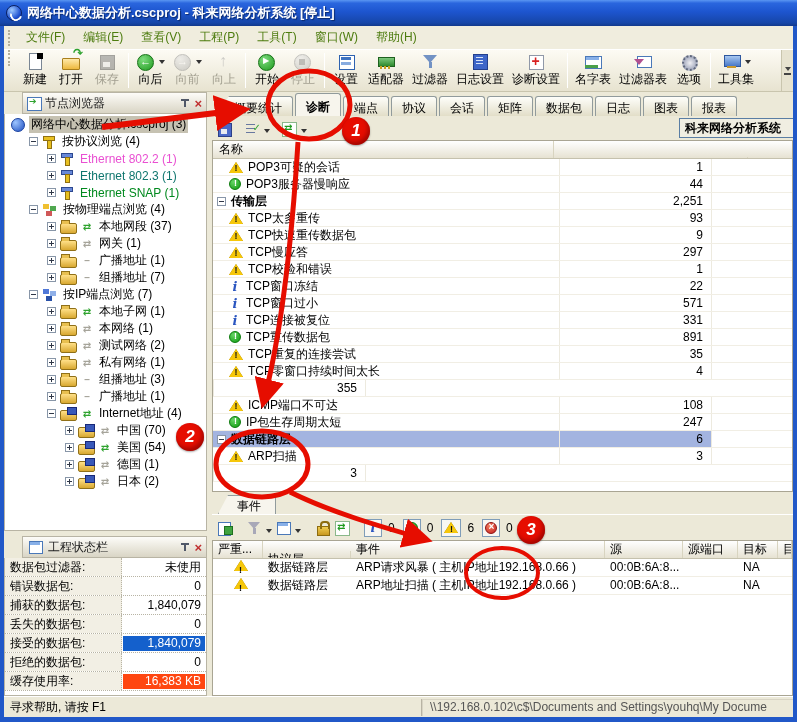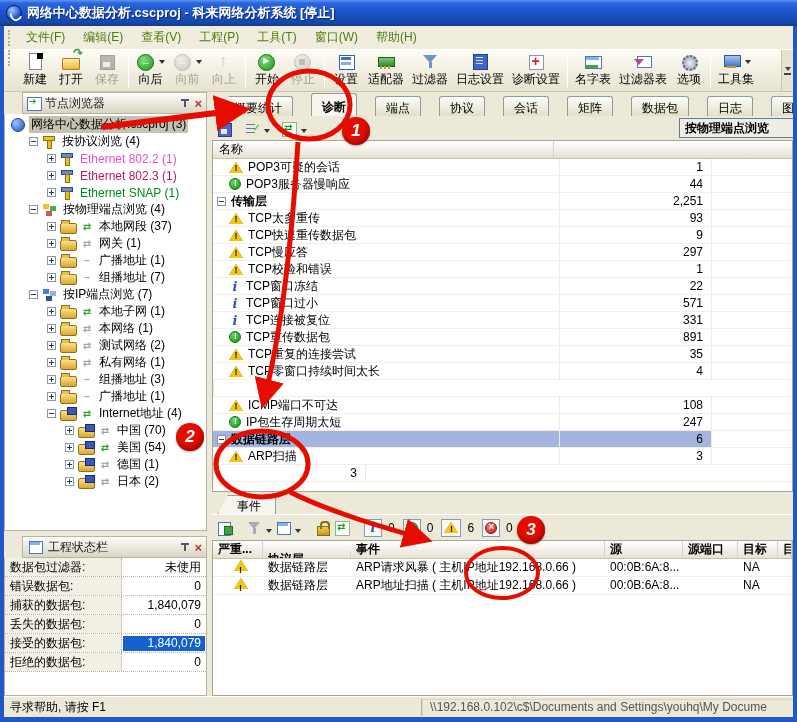--- a/index.html
+++ b/index.html
@@ -139,21 +139,21 @@
   .projstatus{height:160px;display:flex;flex-direction:column;}
   .psrows{flex:1;background:#fff;border:1px solid #B8B4A4;border-top:none;overflow:hidden;}
   .psrow{height:19px;display:flex;align-items:center;border-bottom:1px dotted #B8B4A4;font-size:12px;}
   .psrow .pl{flex:1;padding-left:5px;background:#F2EFE4;height:100%;display:flex;align-items:center;border-right:1px dotted #B8B4A4;}
   .psrow .pv{width:82px;text-align:right;padding:0 4px;height:15px;line-height:15px;margin:0 1px;}
   .psrow .pv.hl-blue{background:#1460CC;color:#fff;}
   .psrow .pv.hl-red{background:#FF4610;color:#fff;}
   
   .tabstrip{height:24px;display:flex;align-items:flex-end;padding-left:5px;background:#ECE9D8;}
   .tab{height:20px;padding:3px 10px 2px;border:1px solid #919B9C;border-bottom:none;border-radius:3px 3px 0 0;
-    background:linear-gradient(#FEFEFA,#E2DEC8);margin-right:18px;font-size:12px;white-space:nowrap;}
+    background:linear-gradient(#FEFEFA,#E2DEC8);margin-right:2px;font-size:12px;white-space:nowrap;}
   .tab:first-child{clip-path:polygon(12px 0,100% 0,100% 100%,0 100%);padding-left:16px;}
   .tab.active{background:#F7F5ED;font-weight:bold;height:23px;padding-top:5px;position:relative;z-index:2;}
   
   .diagbar{height:24px;display:flex;align-items:center;gap:2px;padding-left:4px;position:relative;background:#ECE9D8;}
   .scopebox{position:absolute;right:-2px;top:2px;height:20px;line-height:18px;width:116px;border:1px solid #5A7EA4;
     background:#F0EEE2;font-size:12px;font-weight:bold;padding:0 5px;white-space:nowrap;overflow:hidden;}
   
   .diaglist{flex:1;background:#fff;border:1px solid #A9A593;display:flex;flex-direction:column;min-height:0;overflow:hidden;}
   .dlhead{height:18px;display:flex;background:linear-gradient(#FFFFFF,#E6E2D2);border-bottom:1px solid #C5C1AD;font-size:12px;flex:0 0 auto;gap:44px;}
   .dlhead .h1{width:346px;padding-left:6px;border-right:1px solid #D8D4C0;line-height:17px;}
@@ -166,21 +166,21 @@
   .drow .c3{flex:1;border-left:1px solid #EDEADF;height:100%;background:#fff;}
   .drow.sel .c1,.drow.sel .c2{background:#A3B4E0;}
   
   .eventpanel{height:204px;display:flex;flex-direction:column;background:#ECE9D8;}
   .evtabs{height:22px;display:flex;align-items:flex-end;padding-left:6px;}
   .evtab{height:19px;padding:2px 14px 0;border:1px solid #919B9C;border-bottom:none;border-radius:3px 3px 0 0;background:#F7F5ED;font-size:12px;clip-path:polygon(10px 0,100% 0,100% 100%,0 100%);padding-left:18px;}
   .evbar{height:26px;display:flex;align-items:center;gap:3px;padding-left:4px;background:#ECE9D8;border-top:1px solid #fff;}
   .cbox{height:18px;border:1px solid #7F9DB9;background:#F8F7F2;display:flex;align-items:center;padding:0 2px;}
   .cval{font-size:12px;margin:0 5px 0 3px;}
   .evtable{flex:1;background:#fff;border:1px solid #A9A593;display:flex;flex-direction:column;overflow:hidden;}
-  .evhead{height:18px;display:flex;background:linear-gradient(#FFFFFF,#E6E2D2);border-bottom:1px solid #C5C1AD;font-size:12px;flex:0 0 auto;font-weight:bold;}
+  .evhead{height:18px;display:flex;background:linear-gradient(#FFFFFF,#E6E2D2);border-bottom:1px solid #C5C1AD;font-size:12px;flex:0 0 auto;}
   .evhead span{padding-left:5px;border-right:1px solid #D8D4C0;line-height:17px;white-space:nowrap;overflow:hidden;}
   .evrow{height:18px;display:flex;align-items:center;border-bottom:1px solid #F1EEE4;font-size:12px;flex:0 0 auto;}
   .evrow span{padding-left:5px;height:100%;line-height:17px;white-space:nowrap;overflow:hidden;display:flex;align-items:center;}
   
   .statusbar{height:21px;background:#ECE9D8;border-top:1px solid #fff;display:flex;align-items:center;font-size:12px;}
   .sb-left{flex:1;padding-left:6px;}
   .sb-right{width:372px;height:17px;border-left:1px solid #B8B4A4;box-shadow:inset 1px 1px 0 #d8d4c4;color:#555;
     white-space:nowrap;overflow:hidden;padding-left:8px;line-height:17px;}
   
   .overlay{position:absolute;left:0;top:0;width:797px;height:722px;pointer-events:none;z-index:50;}
@@ -343,21 +343,21 @@
               <span class="lab">按协议浏览 (4)</span>
             </div>
             <div class="tree-row" style="padding-left: 42px;">
               <span class="xbox plus"></span>
               <span class="ic t-eth"></span>
               <span class="lab" style="color: rgb(233, 79, 210);">Ethernet 802.2 (1)</span>
             </div>
             <div class="tree-row" style="padding-left: 42px;">
               <span class="xbox plus"></span>
               <span class="ic t-eth"></span>
-              <span class="lab" style="color: #be185d;">Ethernet 802.3 (1)</span>
+              <span class="lab" style="color: #0f766e;">Ethernet 802.3 (1)</span>
             </div>
             <div class="tree-row" style="padding-left: 42px;">
               <span class="xbox plus"></span>
               <span class="ic t-eth"></span>
               <span class="lab" style="color: rgb(0, 137, 30);">Ethernet SNAP (1)</span>
             </div>
             <div class="tree-row" style="padding-left: 24px;">
               <span class="xbox"></span>
               <span class="ic t-phys"></span>
               <span class="lab">按物理端点浏览 (4)</span>
@@ -483,20 +483,24 @@
                 <span class="pl">丢失的数据包:</span>
                 <span class="pv">0</span>
               </div>
               <div class="psrow">
                 <span class="pl">接受的数据包:</span>
                 <span class="pv hl-blue">1,840,079</span>
               </div>
               <div class="psrow">
                 <span class="pl">拒绝的数据包:</span>
                 <span class="pv">0</span>
+              </div>
+              <div class="psrow">
+                <span class="pl">缓存使用率:</span>
+                <span class="pv hl-red">16,383 KB</span>
               </div>
             </div>
         </div>
       </div>
       <div class="vsplit"></div>
       <div class="maincol">
         <div class="tabstrip" id="tabstrip">
             <span class="tab">概要统计</span>
             <span class="tab active">诊断</span>
             <span class="tab">端点</span>
@@ -507,21 +511,21 @@
             <span class="tab">日志</span>
             <span class="tab">图表</span>
             <span class="tab">报表</span>
           </div>
         <div class="diagbar" id="diagbar">
           <span class="withcaret"><span class="ic ic-sm ic-disk"></span></span>
             <span class="tb-sep"></span>
             <span class="withcaret"><span class="ic ic-sm ic-filterlist"></span><span class="caret"></span></span>
             <span class="tb-sep"></span>
             <span class="withcaret"><span class="ic ic-sm ic-refresh"></span><span class="caret"></span></span>
-            <span class="scopebox">按物理端点浏览</span>
+            <span class="scopebox">科来网络分析系统</span>
         </div>
         <div class="diaglist">
           <div class="dlhead">
             <span class="h1">名称</span>
             <span class="h2">计数</span>
             <span class="h3"></span>
           </div>
           <div id="diagrows">
               <div class="drow">
                 <span class="c1">
@@ -621,20 +625,21 @@
               </div>
               <div class="drow">
                 <span class="c1">
                   <span class="w-tri"></span>
                   <span>TCP零窗口持续时间太长</span>
                 </span>
                 <span class="c2">4</span>
                 <span class="c3"></span>
               </div>
               <div class="drow group">
+                <span class="c2">355</span>
                 <span class="c3"></span>
               </div>
               <div class="drow">
                 <span class="c1">
                   <span class="w-tri"></span>
                   <span>ICMP端口不可达</span>
                 </span>
                 <span class="c2">108</span>
                 <span class="c3"></span>
               </div>

